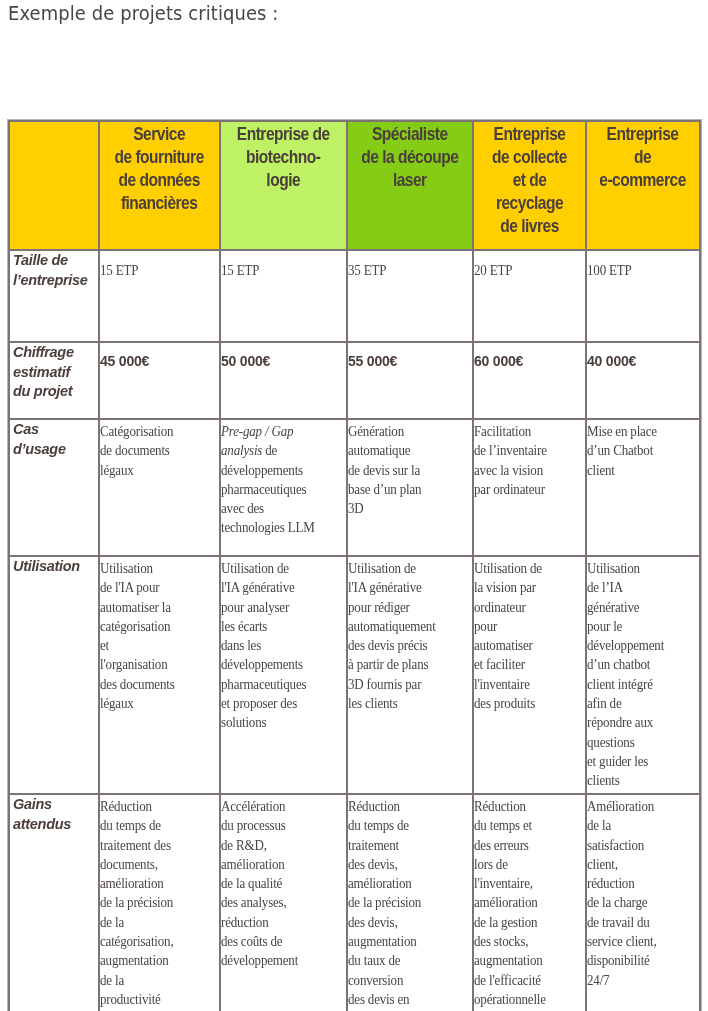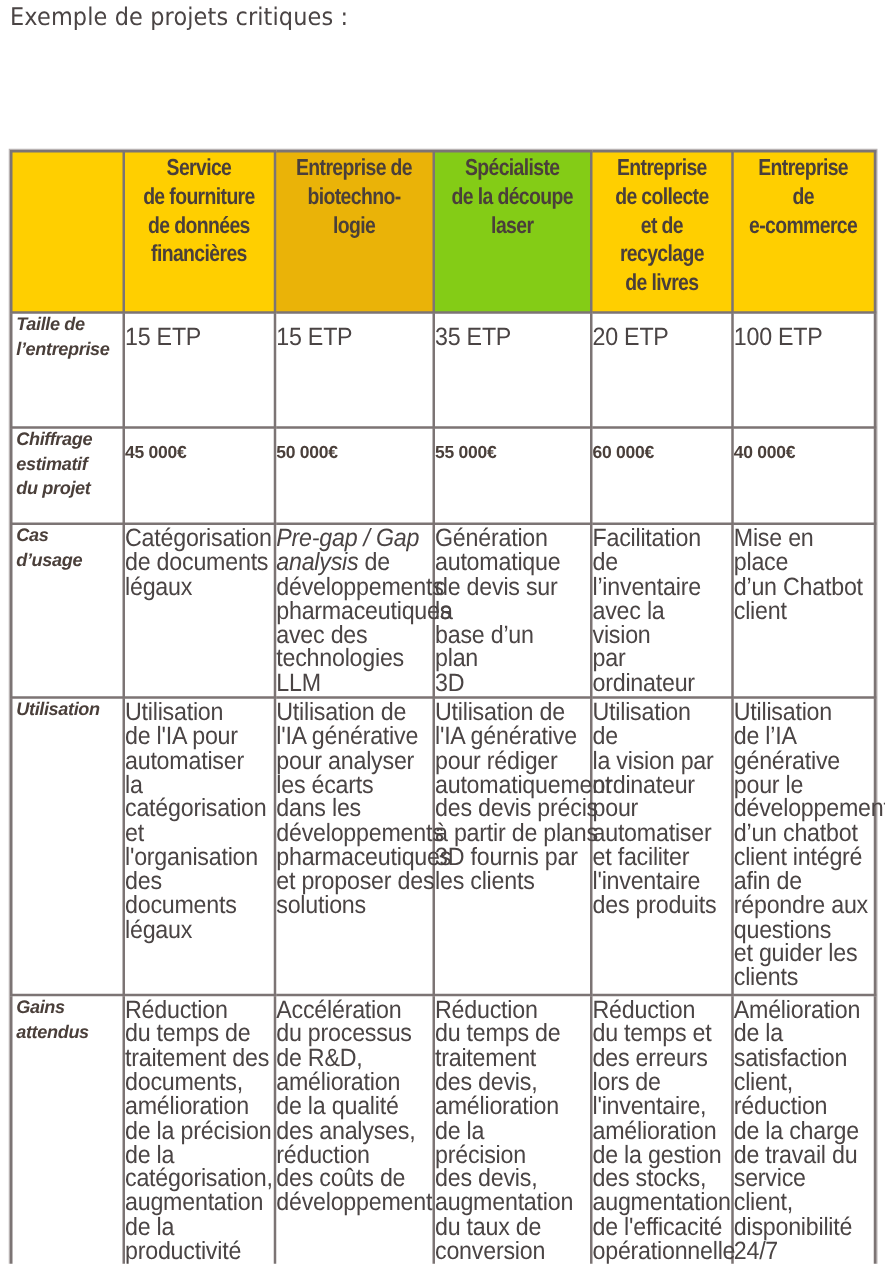--- a/index.html
+++ b/index.html
@@ -44,22 +44,22 @@
     color: #4a3f3a;
     letter-spacing: -0.6px;
   }
   thead th .hd {
     display: inline-block;
     transform: scaleX(0.84);
     transform-origin: center;
     white-space: pre-line;
   }
   tbody td {
-    font-family: Liberation Sans, sans-serif;
-    font-size: 20px;
+    font-family: Liberation Serif, serif;
+    font-size: 14px;
     line-height: 19.3px;
     color: #4a4444;
     padding: 4px 0 0 4px;
     white-space: pre-line;
     letter-spacing: -0.2px;
   }
   tbody td .txt { display: inline-block; transform: scaleX(0.93); transform-origin: left top; }
   tbody td.rowhead {
     font-family: "Liberation Sans", sans-serif;
     font-weight: bold;
@@ -101,21 +101,21 @@
       <col class="c4">
       <col class="c5">
   </colgroup>
   <thead>
     <tr>
       <th style="background: rgb(255, 207, 0);"><span class="hd"></span></th>
       <th style="background: rgb(255, 207, 0);"><span class="hd">Service
 de fourniture
 de données
 financières</span></th>
-      <th style="background: #eab308;"><span class="hd">Entreprise de
+      <th style="background: #bef264;"><span class="hd">Entreprise de
 biotechno-
 logie</span></th>
       <th style="background: #84cc16;"><span class="hd">Spécialiste
 de la découpe
 laser</span></th>
       <th style="background: rgb(255, 207, 0);"><span class="hd">Entreprise
 de collecte
 et de
 recyclage
 de livres</span></th>

